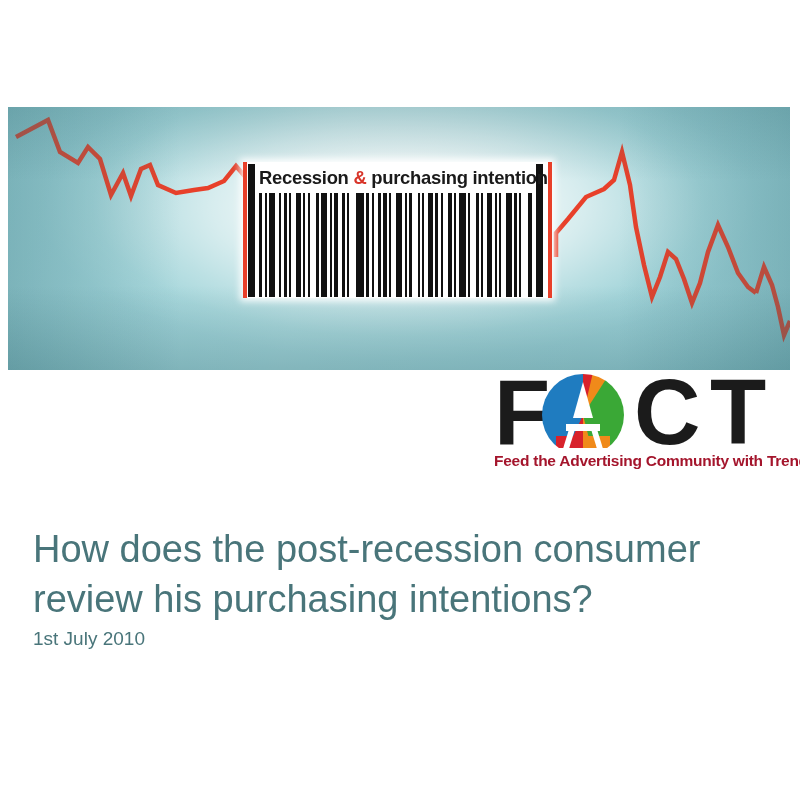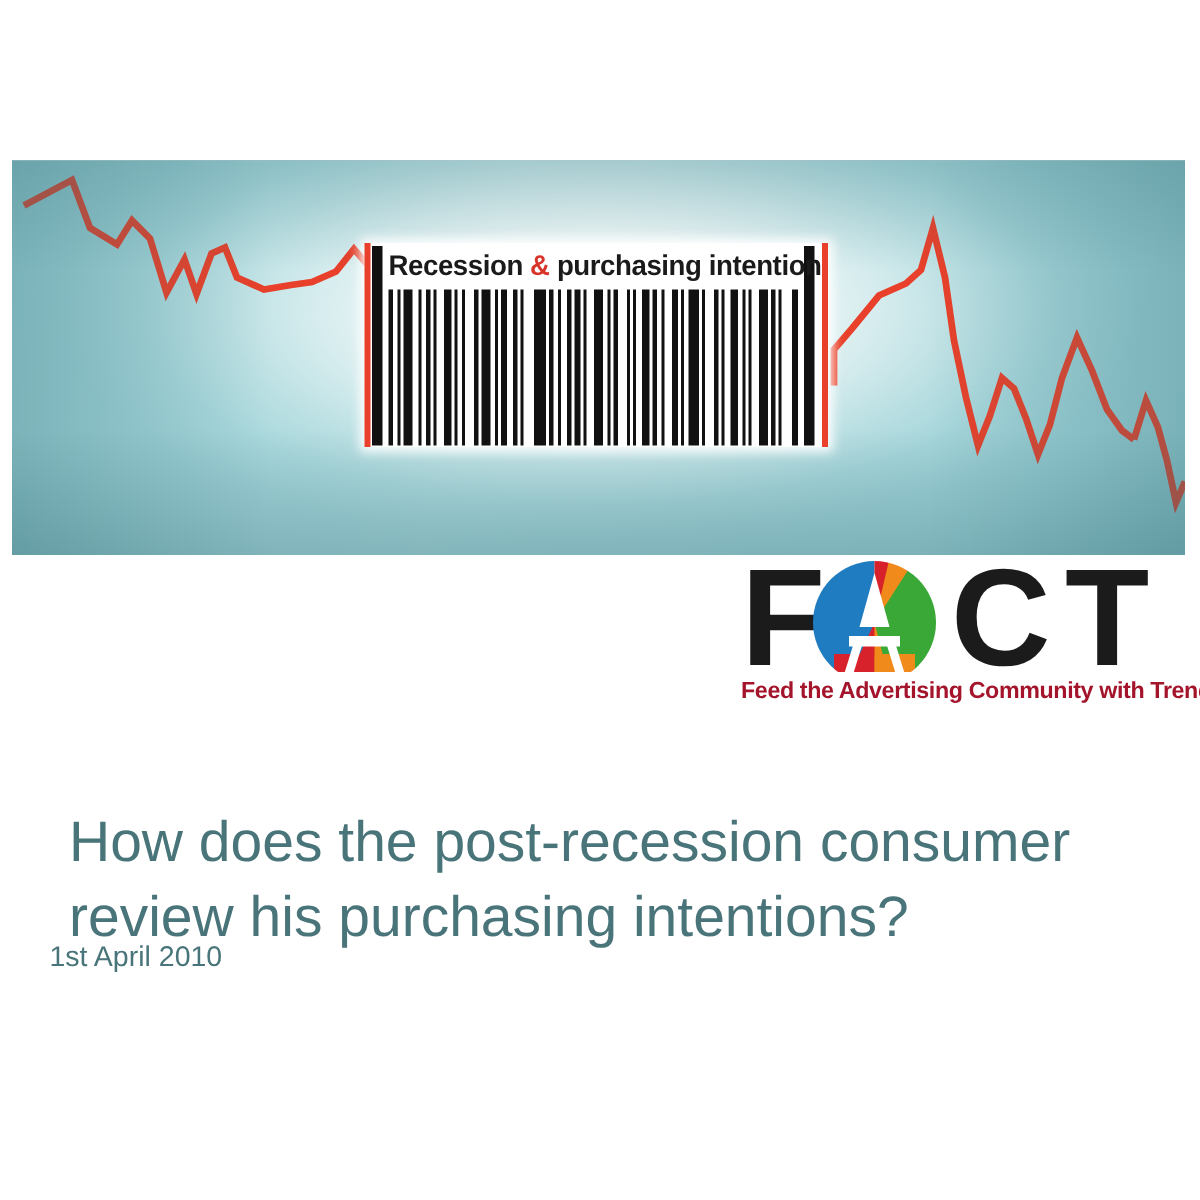--- a/index.html
+++ b/index.html
@@ -173,21 +173,21 @@
   
   #headline {
     position: absolute;
     left: 33px;
     top: 524px;
     width: 730px;
     font-size: 38px;
     line-height: 50px;
     font-weight: normal;
     color: #49757a;
-    margin: 13px;
+    margin: 0;
   }
   #subdate {
     position: absolute;
     left: 33px;
     top: 628px;
     font-size: 19px;
     color: #49757a;
   }
 </style>
 </head>
@@ -299,13 +299,13 @@
       </g>
     </svg>
 
     <span class="fact-letter c">C</span>
     <span class="fact-letter t">T</span>
   </div>
   <div id="fact-tagline">Feed the Advertising Community with Trends</div>
 </div>
 
 <h1 id="headline">How does the post-recession consumer review his purchasing intentions?</h1>
-<div id="subdate">1st April 2010</div>
+<div id="subdate">1st July 2010</div>
 
 </body></html>

